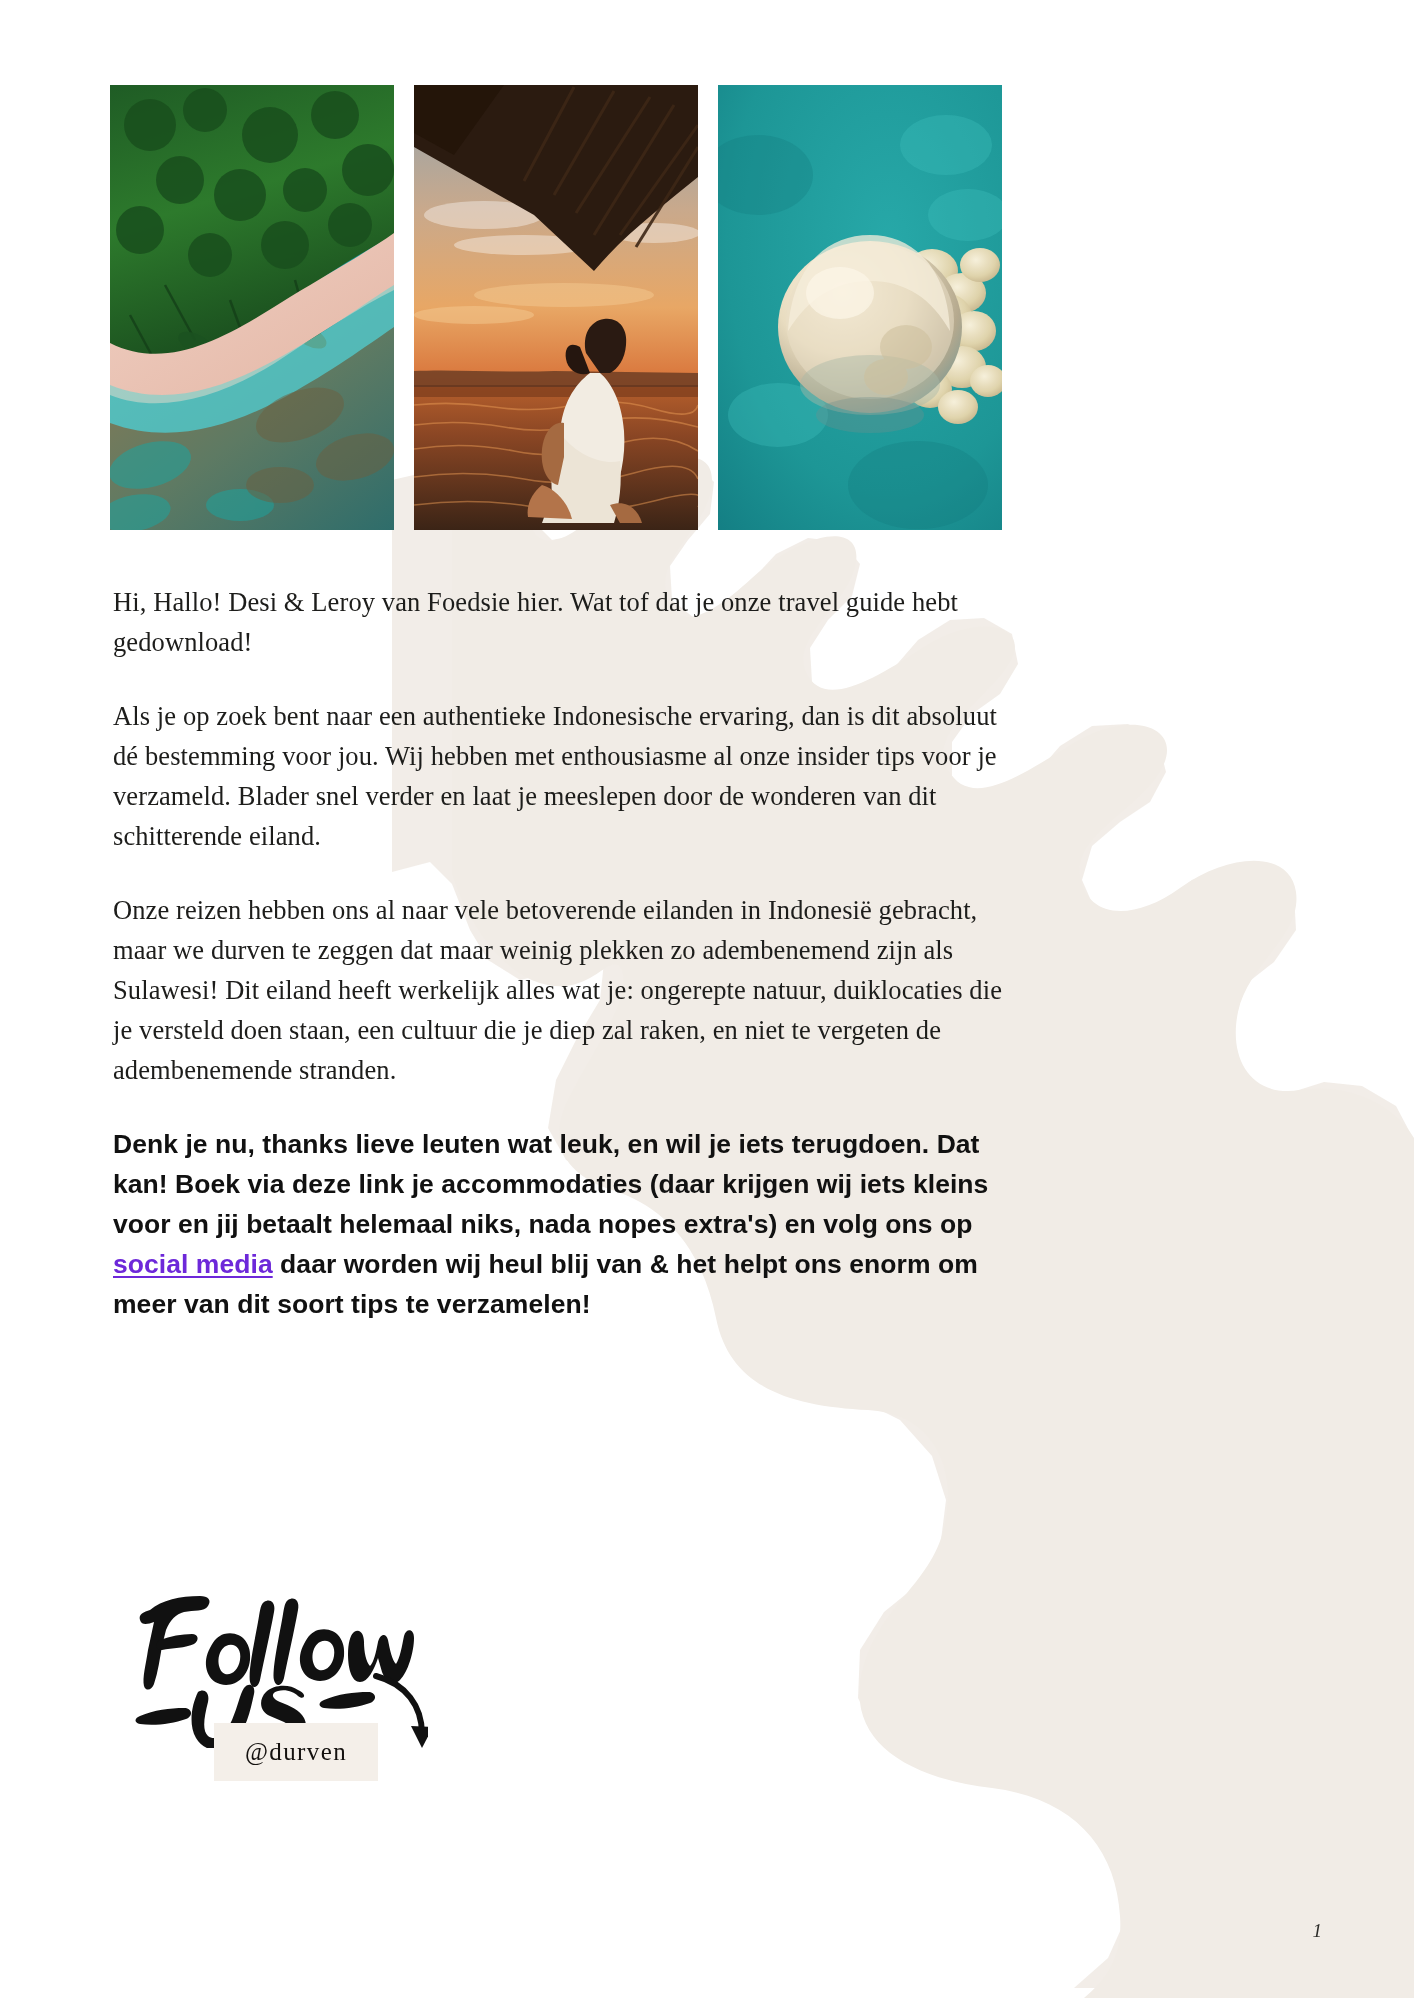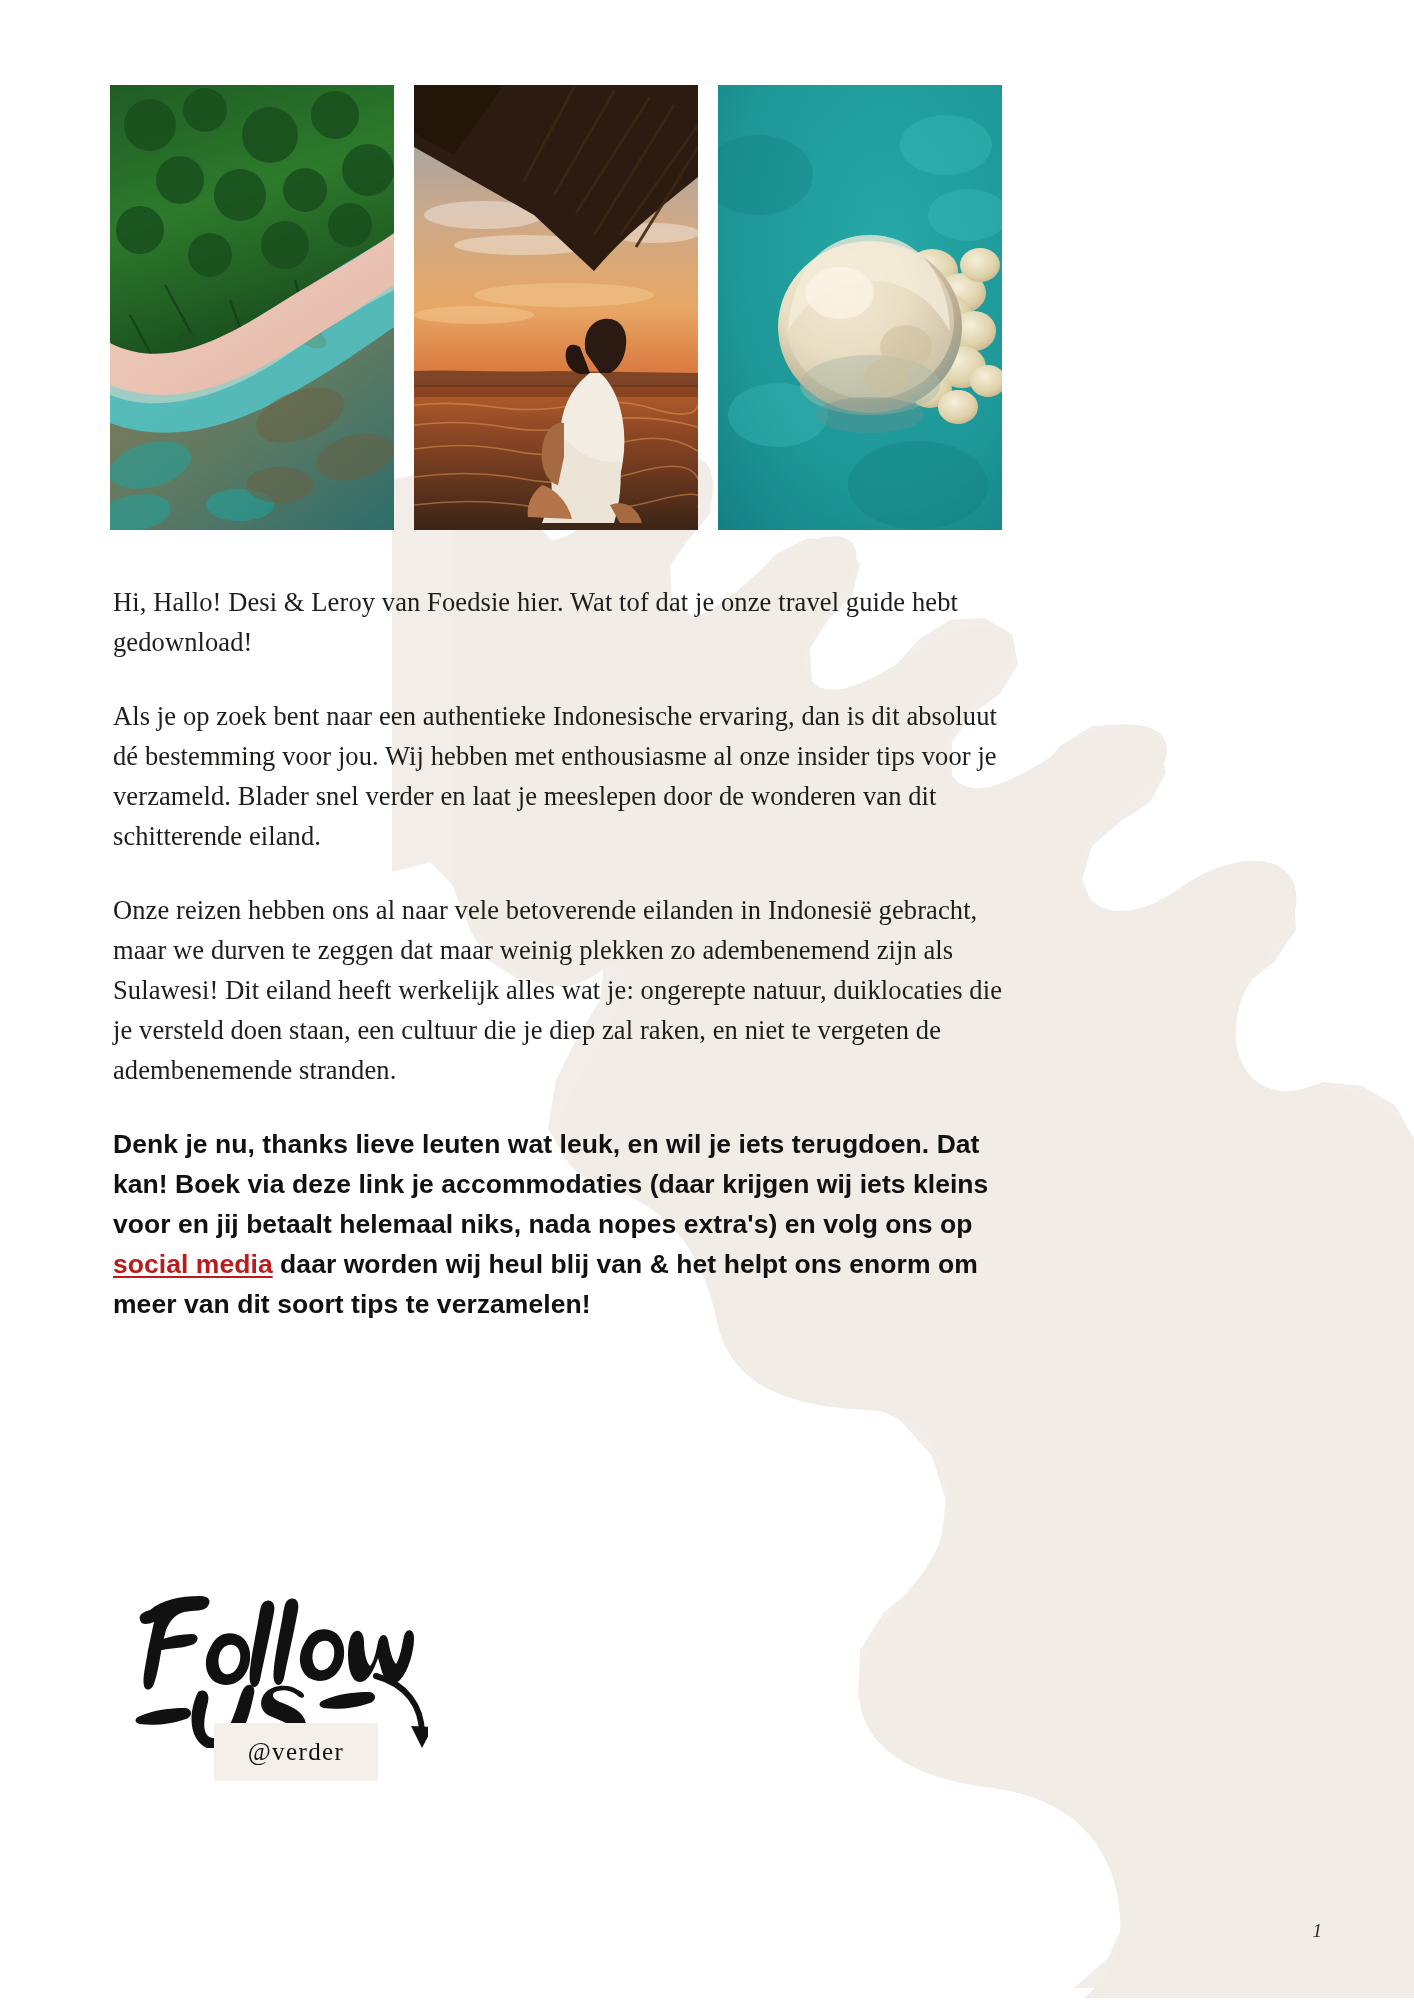--- a/index.html
+++ b/index.html
@@ -77,21 +77,21 @@
     margin: 12px 0 0 0;
     font-size: 26.5px;
     line-height: 40px;
     color: #111111;
     font-weight: 700;
     letter-spacing: 0.05px;
   }
   .link {
     text-decoration: underline;
     text-underline-offset: 3px;
-    color: #b91c1c;
+    color: #6d28d9;
     font-weight: 700;
   }
 
   
   .follow-block {
     position: absolute;
     left: 128px;
     top: 1588px;
     width: 420px;
     height: 230px;
@@ -464,18 +464,18 @@
       </g>
 
       <g fill="none" stroke="#111111" stroke-width="6" stroke-linecap="round">
         <path d="M248,88 C278,96 294,118 294,146"></path>
       </g>
       <path d="M294,160 L283,138 L305,139 Z" fill="#111111"></path>
     </svg>
   </div>
 
   <div class="handle-badge" style="left: 214px; top: 1723px; width: 164px; height: 58px;">
-    <span>@verder</span>
+    <span>@durven</span>
   </div>
 
   <div class="page-number">1</div>
 
 </div>
 
 </body></html>

